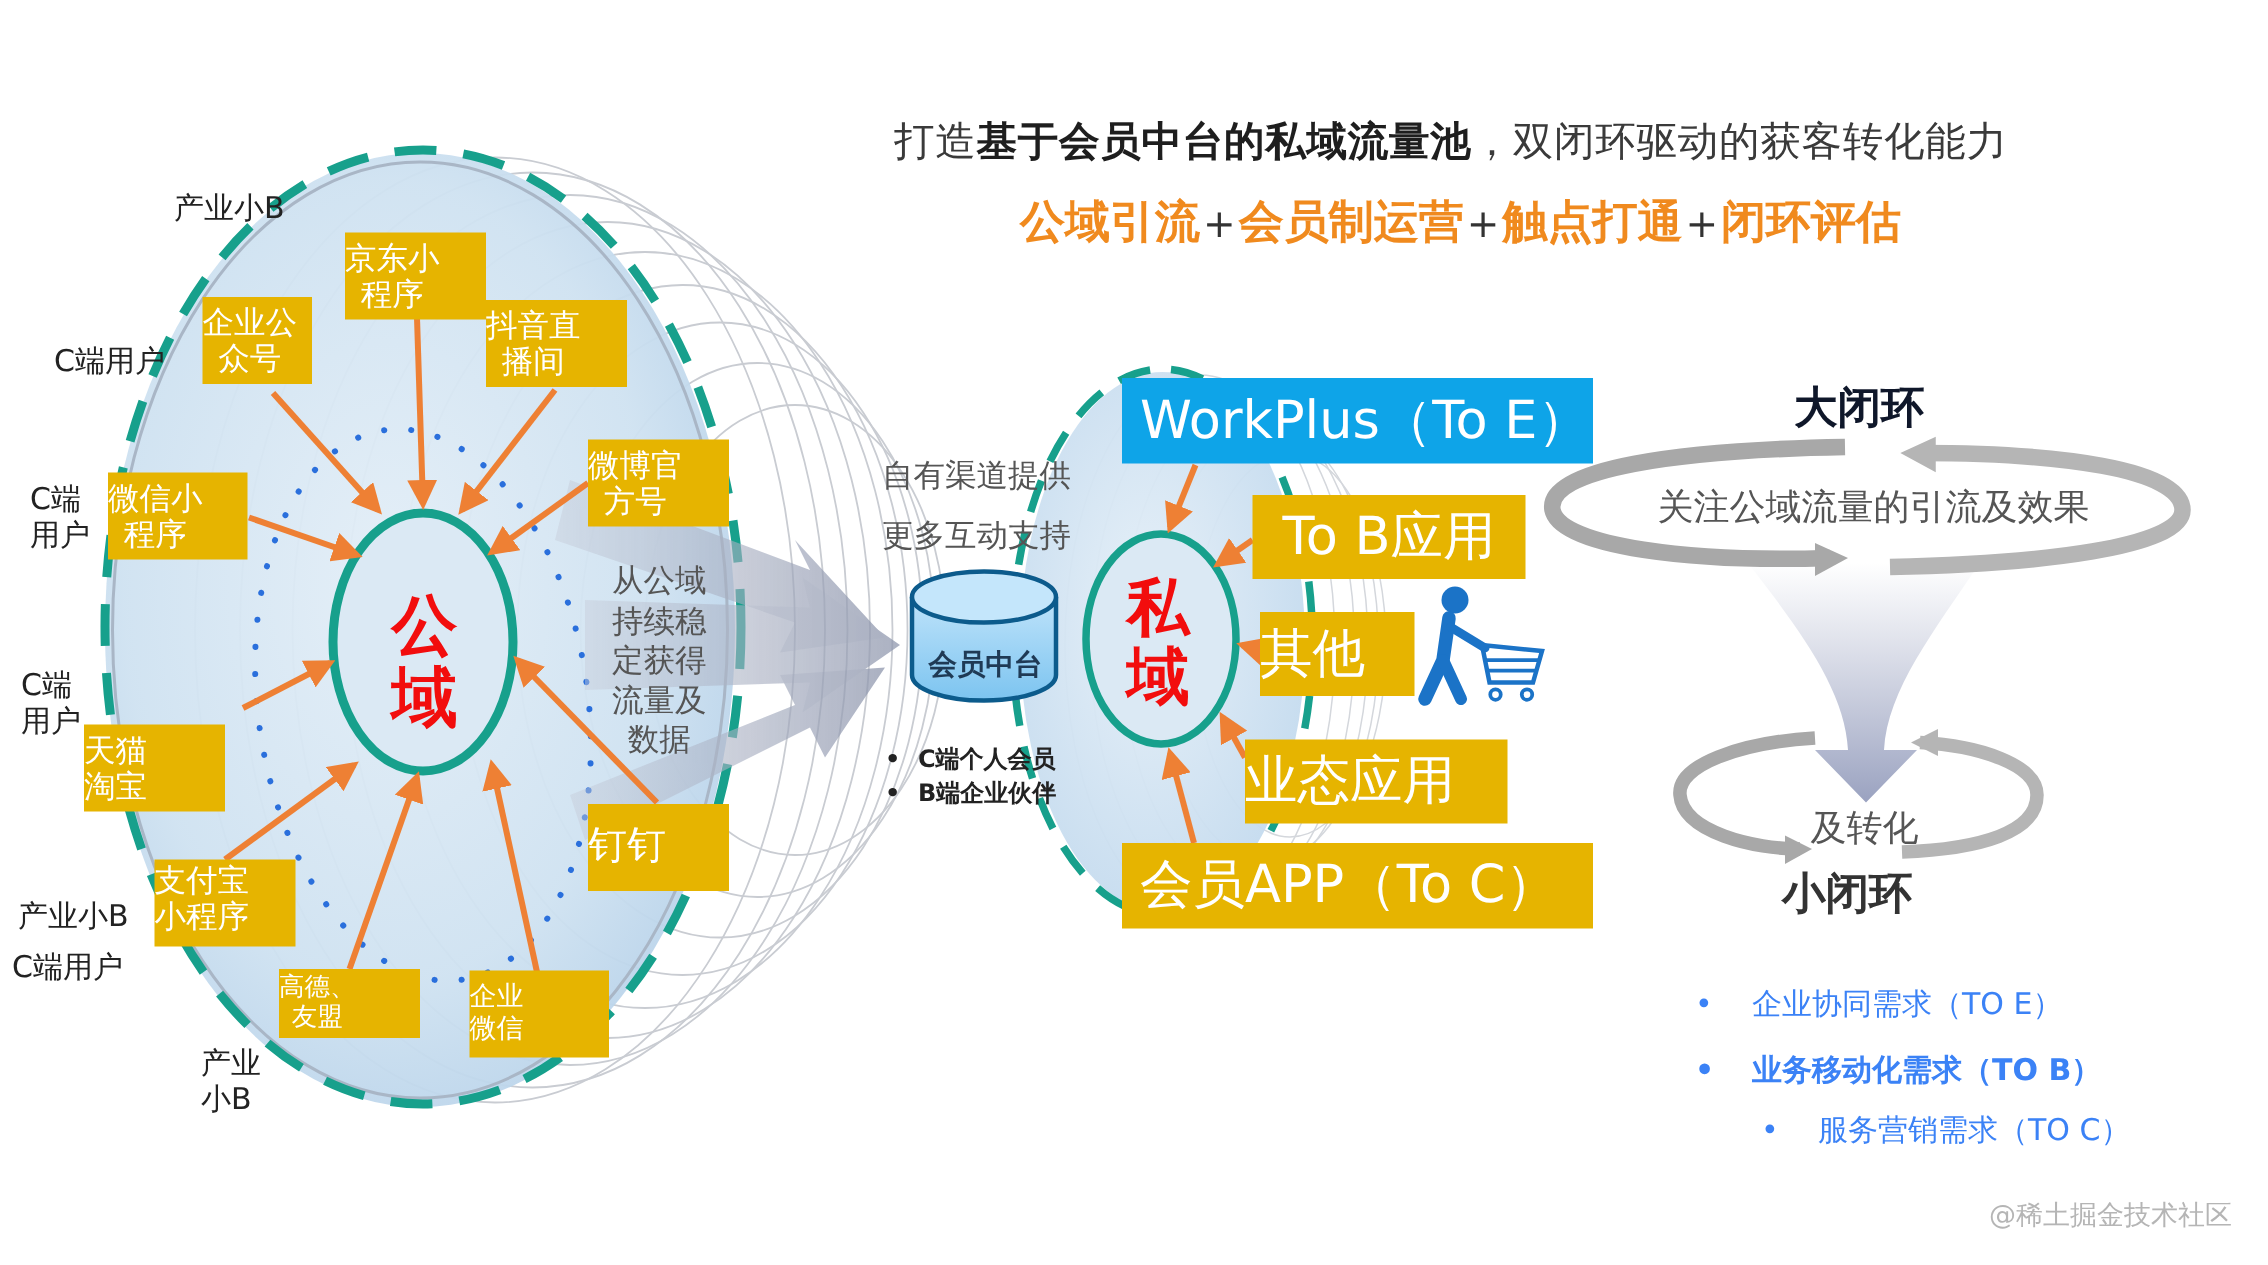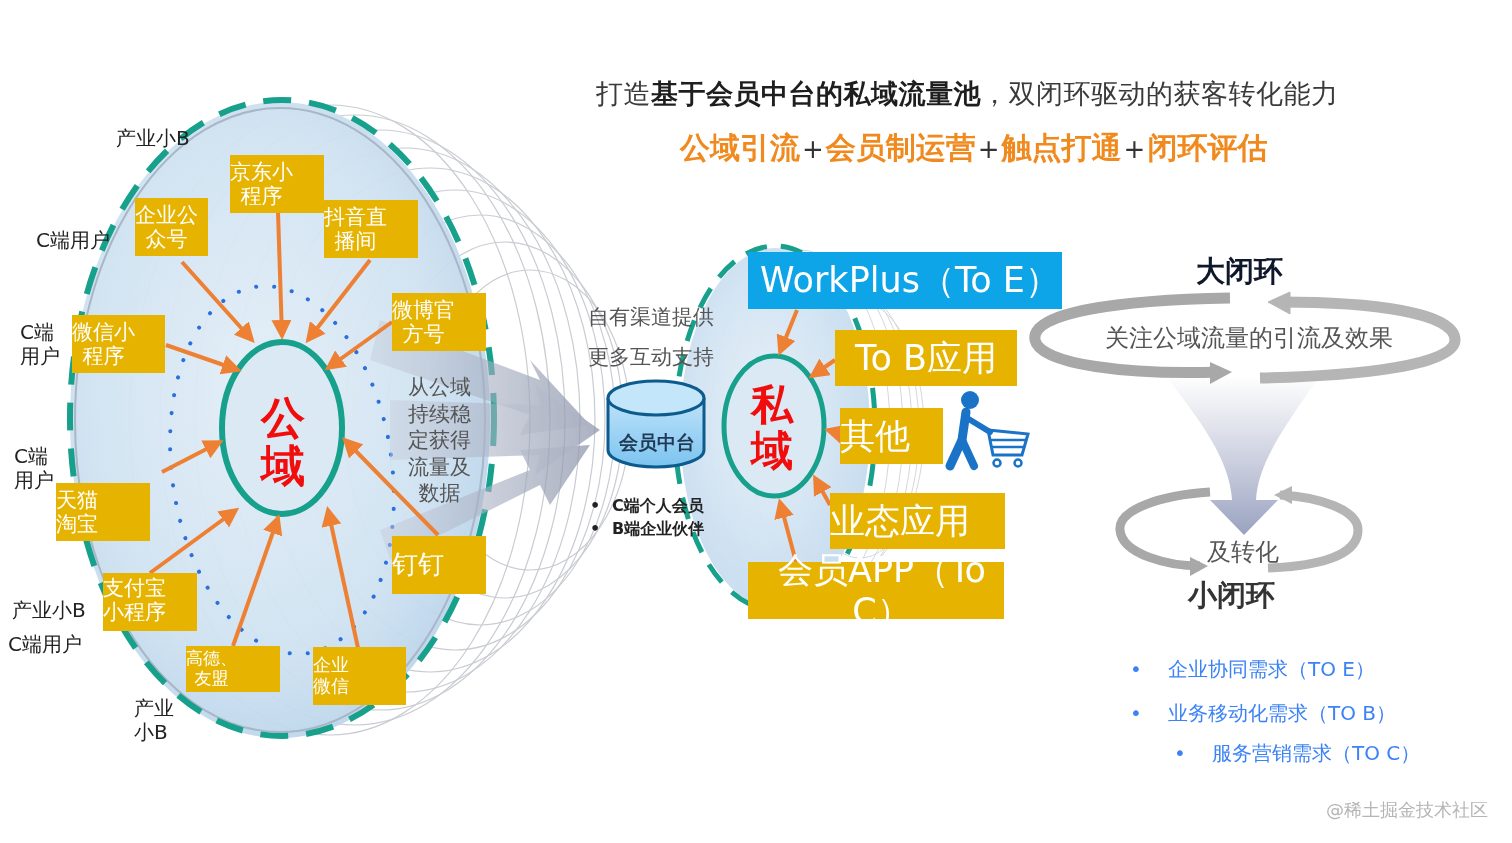--- a/index.html
+++ b/index.html
@@ -241,27 +241,27 @@
 </div>
 
 <div class="center-word" style="left:748px; top:382px; font-size:42px;">
   <span style="display:inline-block; width:48px; word-break:break-all;">私域</span>
 </div>
 
 <div class="bluebox" style="left:748px; top:252px; width:302px; height:57px;">WorkPlus（To E）</div>
 <div class="ybox" style="left:835px; top:330px; width:182px; height:56px; font-size:35px; justify-content:flex-start; padding-left:20px; box-sizing:border-box;">To B应用</div>
 <div class="ybox" style="left:840px; top:408px; width:103px; height:56px; font-size:35px;">其他</div>
 <div class="ybox" style="left:830px; top:493px; width:175px; height:56px; font-size:35px;">业态应用</div>
-<div class="ybox" style="left:748px; top:562px; width:256px; height:57px; font-size:35px; justify-content:flex-start; padding-left:12px; box-sizing:border-box;">会员APP（To C）</div>
+<div class="ybox" style="left:748px; top:562px; width:314px; height:57px; font-size:35px; justify-content:flex-start; padding-left:12px; box-sizing:border-box;">会员APP（To C）</div>
 
 <div class="abs" style="left:1196px; top:252px; font-size:29px; font-weight:bold; color:#0f172a;">大闭环</div>
 <div class="abs" style="left:1105px; top:322px; font-size:24px; color:#555; white-space:nowrap;">关注公域流量的引流及效果</div>
 <div class="abs" style="left:1138px; top:509px; font-size:24px; color:#555; text-align:center; line-height:29px; width:210px;">
   <br>
   <span>及转化</span>
 </div>
 <div class="abs" style="left:1188px; top:576px; font-size:29px; font-weight:bold; color:#333;">小闭环</div>
 
 <div class="bul" style="left:1130px; top:656px;"><span class="dot">•</span><span>企业协同需求（TO E）</span></div>
-<div class="bul" style="left:1130px; top:700px;"><span class="dot">•</span><span>业务移动化需求（TO B）</span></div>
+<div class="bul" style="left:1130px; top:700px;font-weight:bold;"><span class="dot">•</span><span>业务移动化需求（TO B）</span></div>
 <div class="bul" style="left:1130px; top:740px;margin-left:44px;"><span class="dot">•</span><span>服务营销需求（TO C）</span></div>
 
 <div class="abs" style="left:1326px; top:798px; font-size:18px; color:#b5b5b5;">@稀土掘金技术社区</div>
 
 </body></html>

